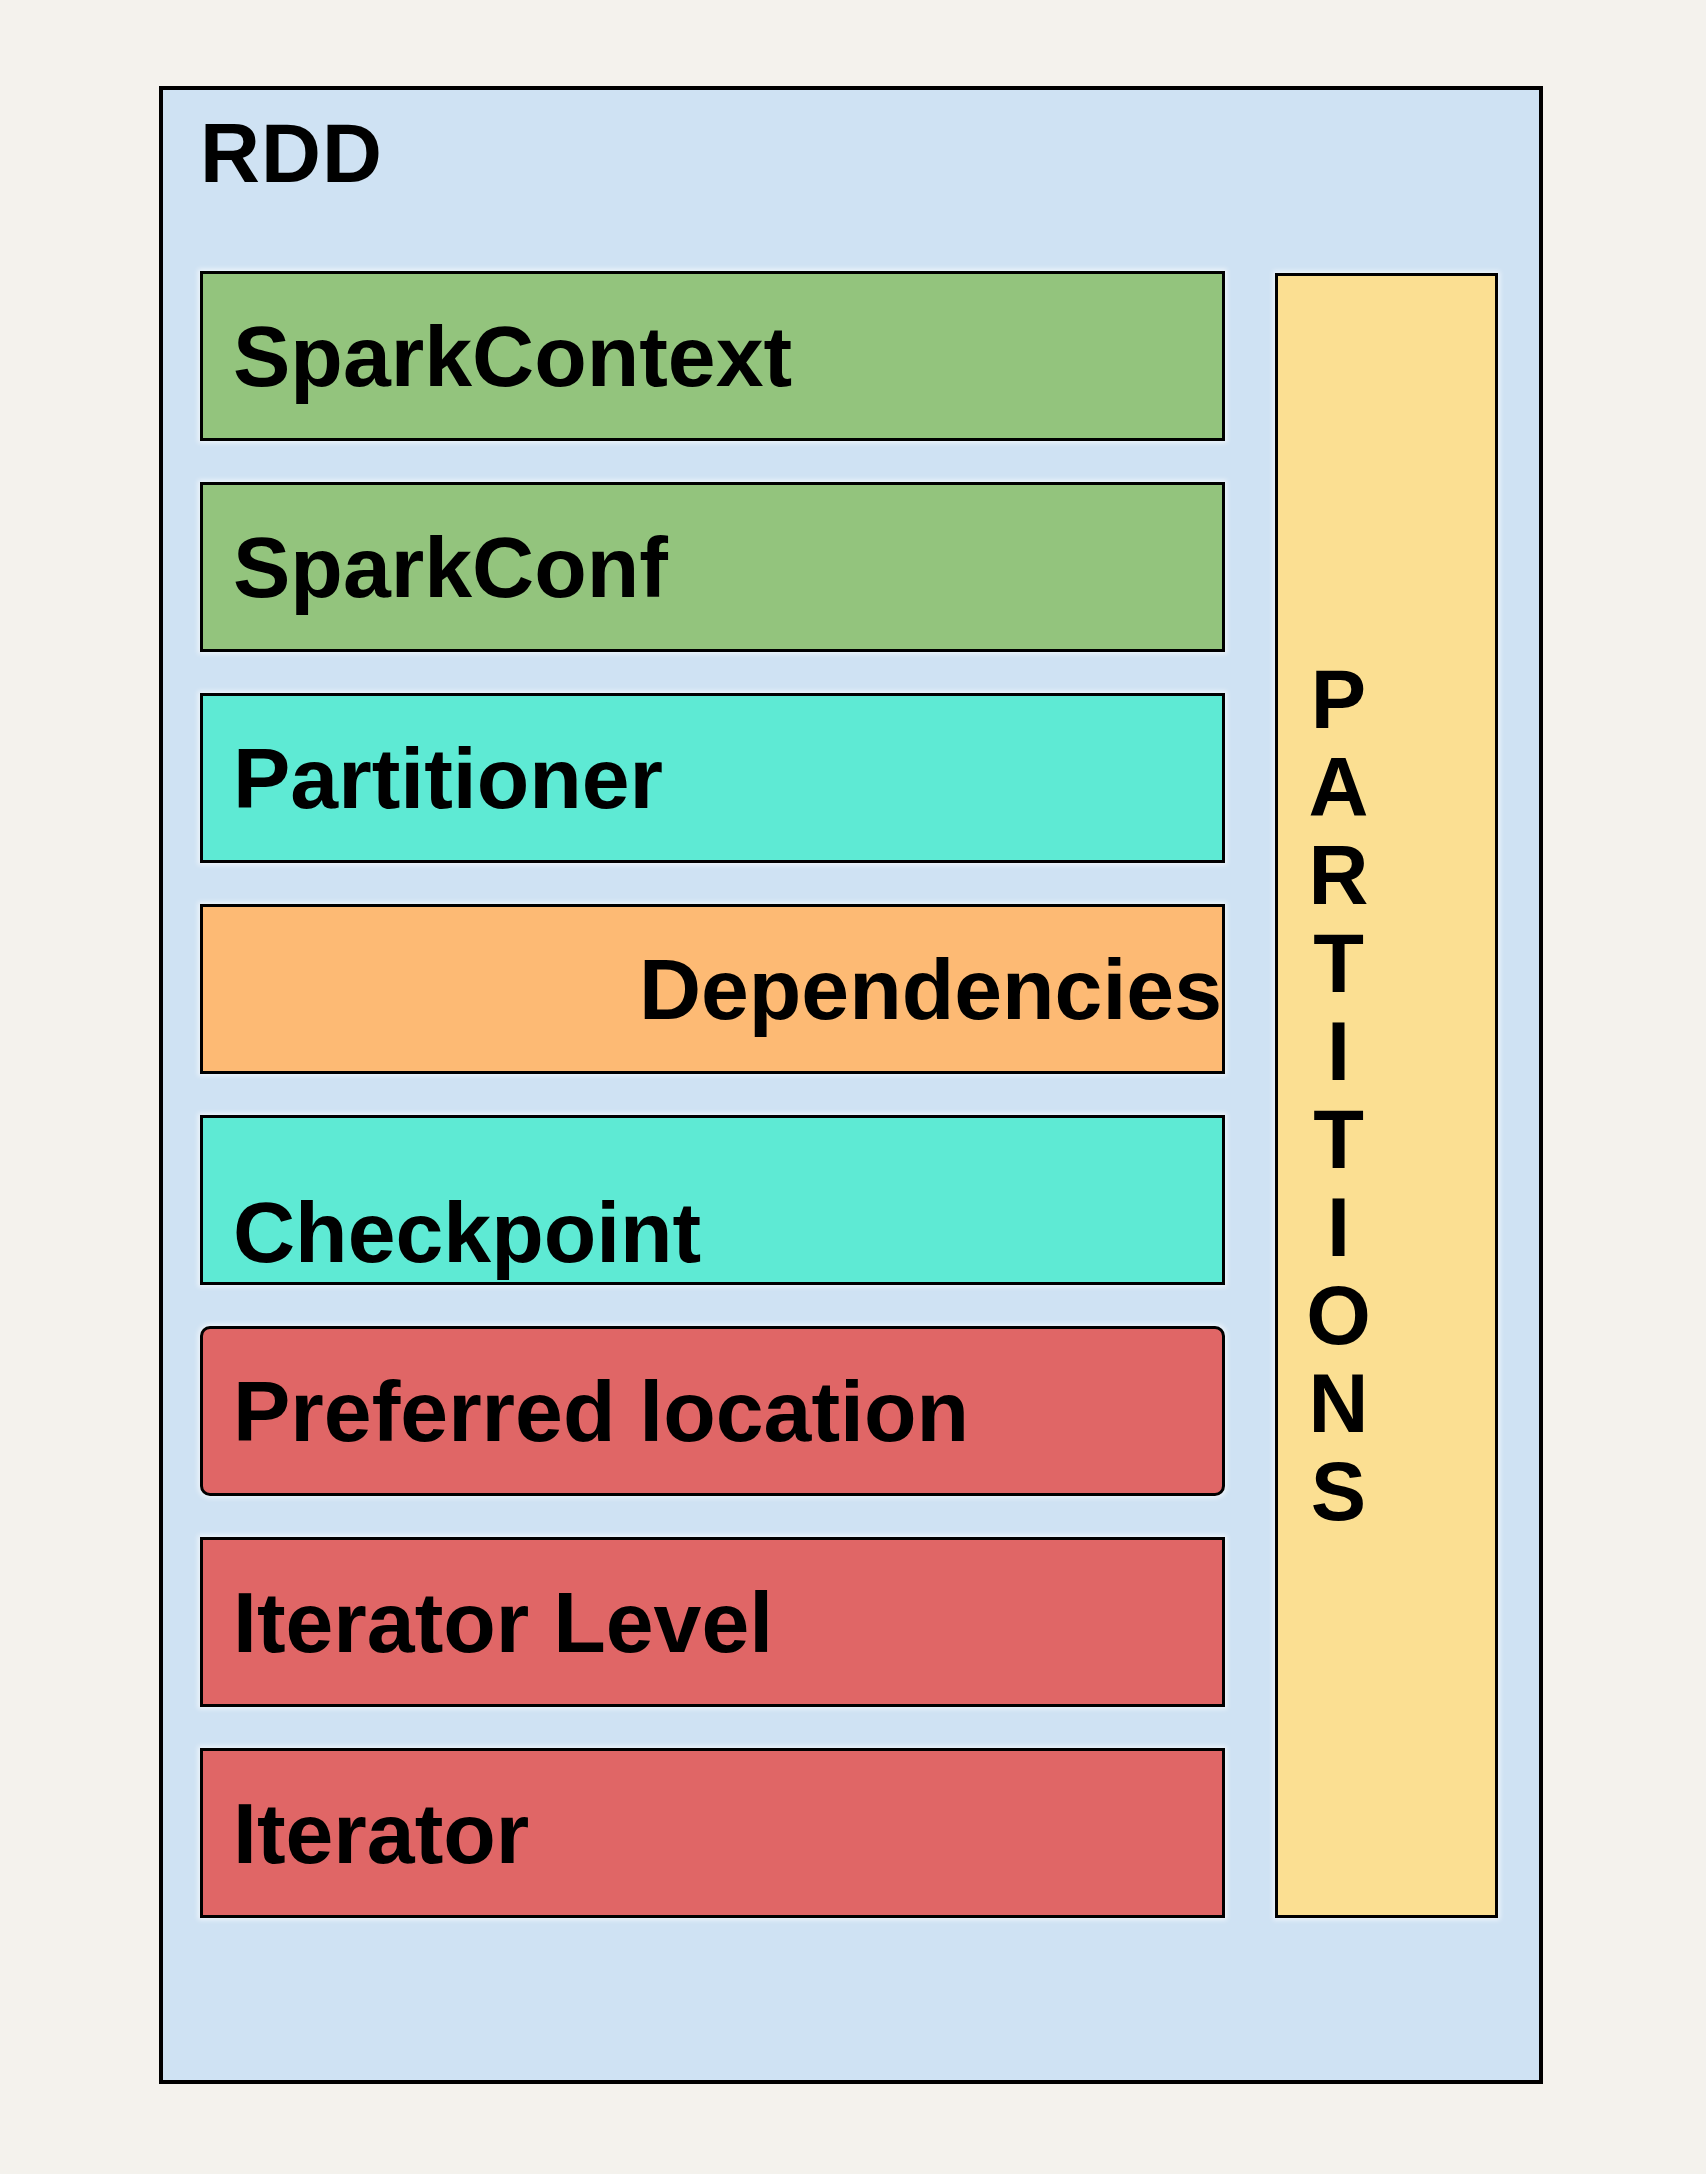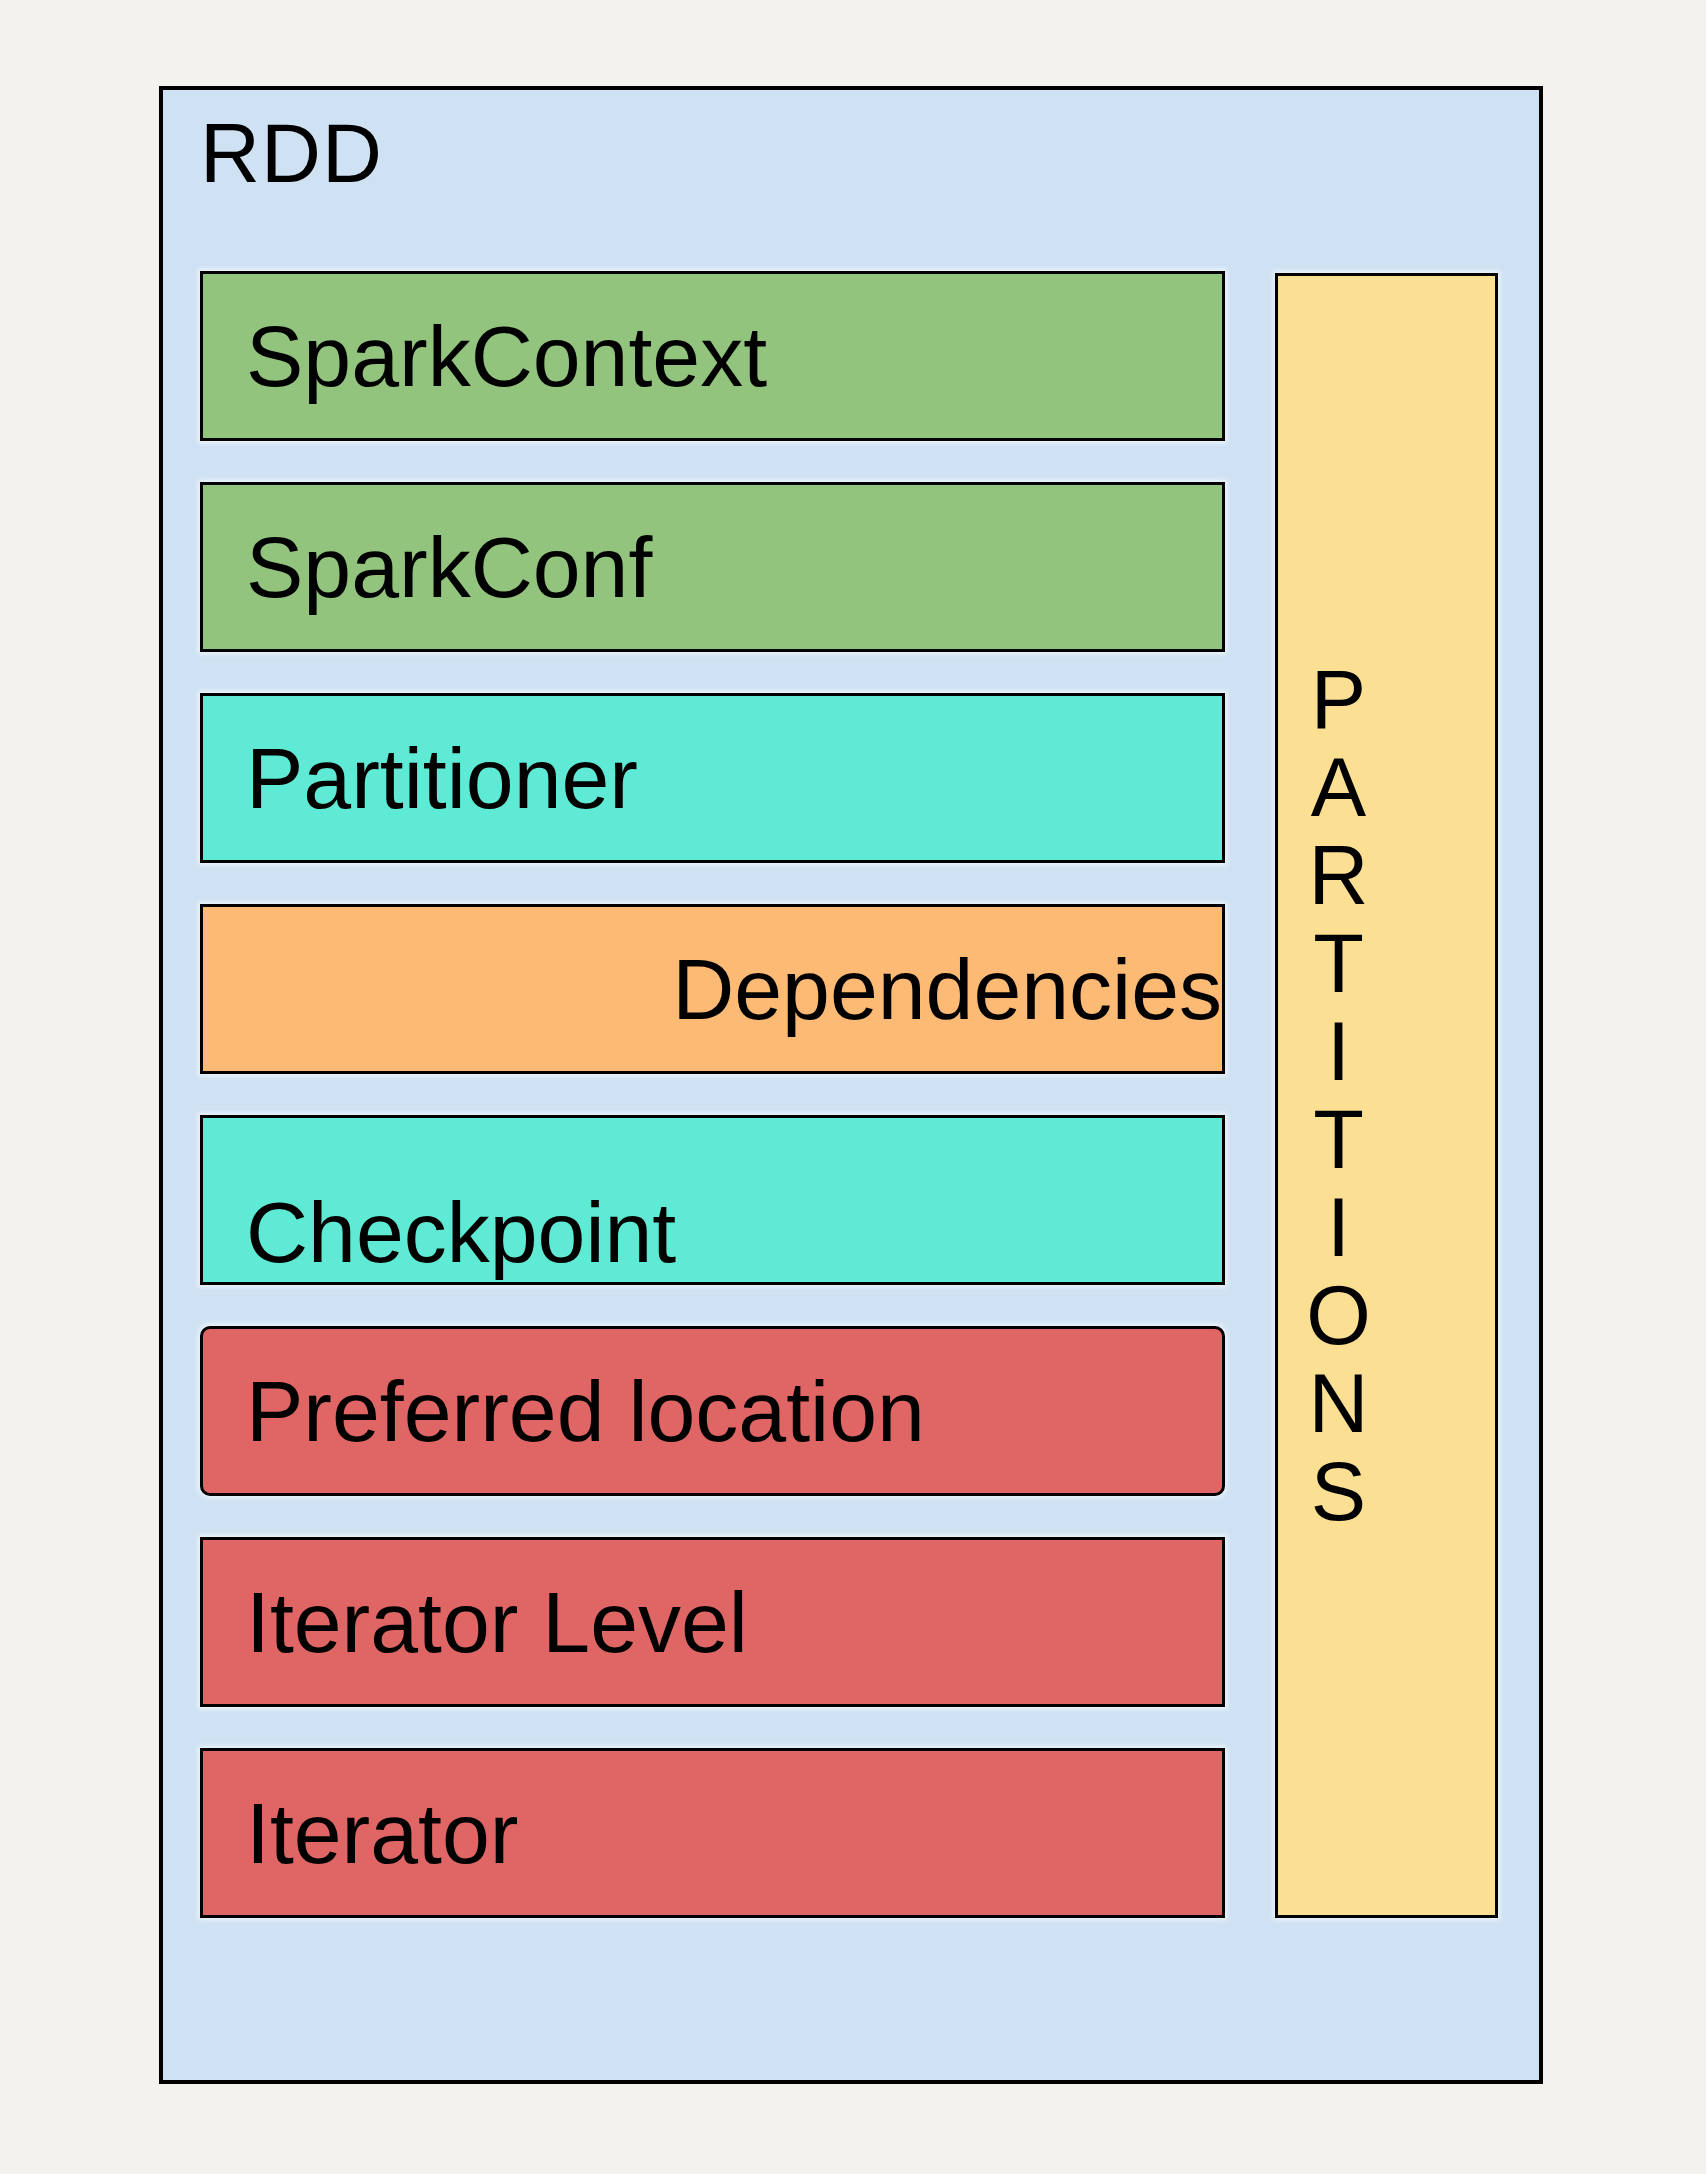--- a/index.html
+++ b/index.html
@@ -17,20 +17,21 @@
   }
   .rdd-container {
     position: absolute;
     left: 159px;
     top: 86px;
     width: 1384px;
     height: 1998px;
     box-sizing: border-box;
     border: 4.8px solid #000;
     background: #CFE2F3;
+    font-weight: bold;
   }
   .rdd-title {
     position: absolute;
     left: 37px;
     top: 18px;
     font-size: 83px;
     line-height: 1.1;
     letter-spacing: 1px;
   }
   .attr-column {
@@ -41,21 +42,21 @@
     display: flex;
     flex-direction: column;
     gap: 41px;
   }
   .attr-box {
     height: 170px;
     box-sizing: border-box;
     border: 3.8px solid #000;
     display: flex;
     align-items: center;
-    padding-left: 43px;
+    padding-left: 30px;
     font-size: 86px;
     box-shadow: 0 0 4.8px 1.9px rgba(255,255,255,0.65);
   }
   .attr-box span {
     white-space: nowrap;
   }
   .partitions-box {
     position: absolute;
     left: 1112px;
     top: 183px;

